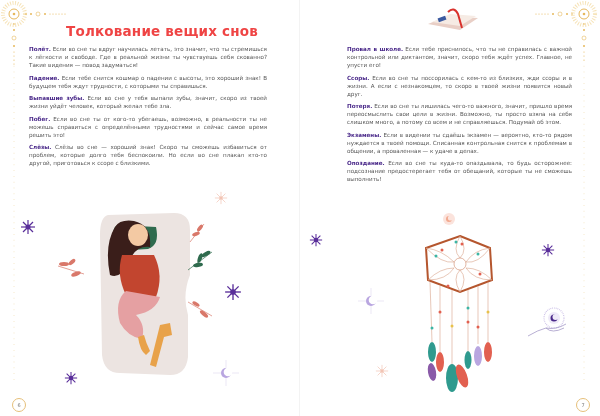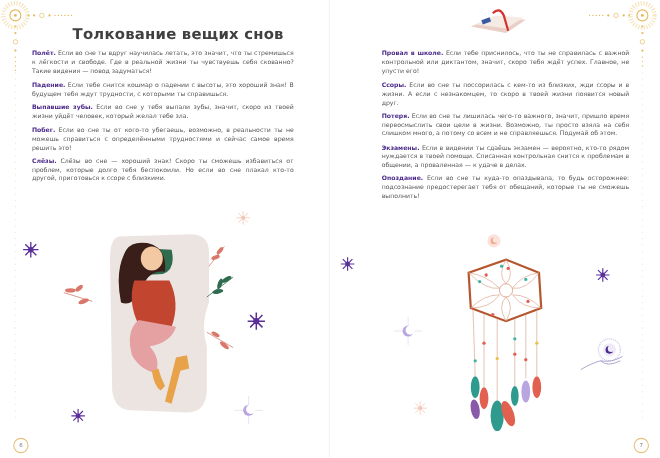--- a/index.html
+++ b/index.html
@@ -1,21 +1,21 @@
 <!DOCTYPE html>
 <html><head>
 <meta charset="utf-8">
 <style>
   html, body { margin:0; padding:0; }
   body { width:600px; height:416px; background:#fff; position:relative; overflow:hidden; font-family:"DejaVu Sans", sans-serif; }
   .page { position:absolute; top:0; height:416px; width:300px; background:#fff; }
   .page.left { left:0; }
   .page.right { left:300px; width:300px; }
   .gutter { position:absolute; left:299px; top:0; width:2px; height:416px; background:linear-gradient(90deg,#eee,#f8f8f8,#eee); }
-  .title { position:absolute; left:66px; top:23px; font-size:13.5px; font-weight:bold; color:#404040; letter-spacing:0.2px; }
+  .title { position:absolute; left:66px; top:23px; font-size:13.5px; font-weight:bold; color:#ef4444; letter-spacing:0.2px; }
   .col { position:absolute; font-size:5.6px; line-height:8px; color:#555; text-align:justify; }
   .col.left { left:29px; top:45px; width:238px; }
   .col.right { left:47px; top:45px; width:225px; }
   .entry { margin:0 0 4.5px 0; }
   .term { color:#4b2a8a; font-weight:bold; }
   .page-num { position:absolute; width:12px; height:12px; border:1px solid #e6c07a; border-radius:50%; font-size:5px; color:#777; text-align:center; line-height:12px; }
   .abs { position:absolute; }
 </style>
 </head>
 <body>

